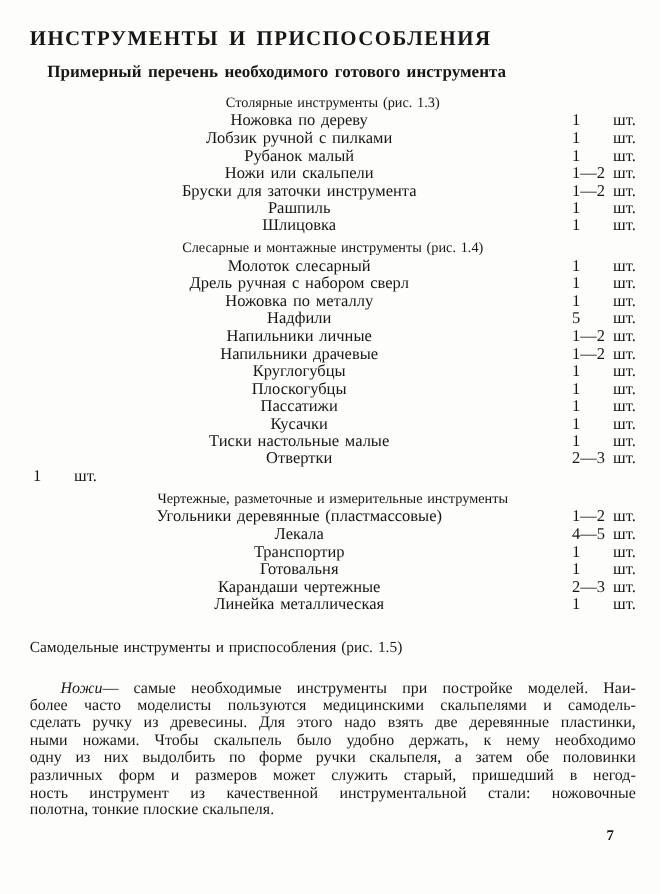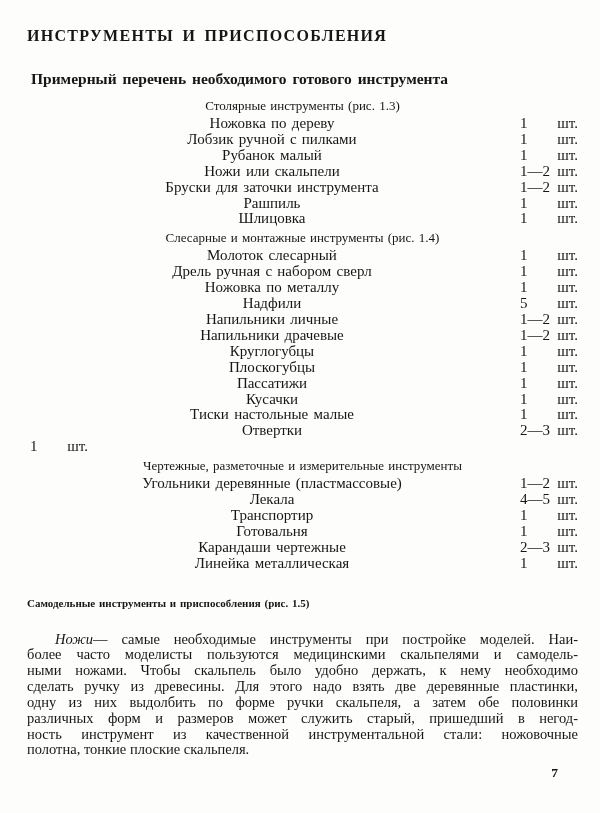--- a/index.html
+++ b/index.html
@@ -9,33 +9,33 @@
     margin: 0;
     background: #fdfdfb;
     box-sizing: border-box;
     padding: 26px 22px 0 27px;
     font-family: "Liberation Serif", serif;
     color: #161616;
     position: relative;
     overflow: hidden;
   }
   .doc-title {
-    font-size: 16px;
+    font-size: 19px;
     font-weight: bold;
     letter-spacing: 1.3px;
     word-spacing: 3px;
     line-height: 19px;
-    margin: 0 0 25px 0;
+    margin: 0 0 12px 0;
   }
   .doc-subtitle {
     font-size: 15.5px;
     font-weight: bold;
     word-spacing: 2px;
     line-height: 18px;
-    margin: 0 0 10px 4px;
+    margin: 0 0 10px 16px;
   }
   .sec-head {
     font-size: 13px;
     font-weight: normal;
     text-align: center;
     line-height: 15px;
     margin: 3px 0 3px 0;
     word-spacing: 1px;
   }
   .rows { margin: 0; }
@@ -57,22 +57,22 @@
     width: 31px;
     padding-left: 3px;
     text-align: left;
   }
   .row .unit {
     flex: 0 0 auto;
     width: 27px;
     text-align: right;
   }
   .homemade-head {
-    font-size: 11px;
-    font-weight: bold;
+    font-size: 14px;
+    font-weight: normal;
     word-spacing: 1px;
     line-height: 18px;
     margin: 22px 0 0 0;
   }
   .para {
     margin: 20px 0 0 0;
     font-size: 14.5px;
   }
   .pline {
     display: block;
@@ -246,22 +246,22 @@
         <span class="unit">шт.</span>
       </div>
     </div>
   </section>
 
   <h2 class="homemade-head">Самодельные инструменты и приспособления (рис. 1.5)</h2>
 
   <p class="para">
     <span class="pline first"><i class="lead">Ножи</i><span>— самые необходимые инструменты при постройке моделей. Наи-</span></span>
     <span class="pline">более часто моделисты пользуются медицинскими скальпелями и самодель-</span>
+    <span class="pline">сделать ручку из древесины. Для этого надо взять две деревянные пластинки,</span>
     <span class="pline">ными ножами. Чтобы скальпель было удобно держать, к нему необходимо</span>
-    <span class="pline">сделать ручку из древесины. Для этого надо взять две деревянные пластинки,</span>
     <span class="pline">одну из них выдолбить по форме ручки скальпеля, а затем обе половинки</span>
     <span class="pline">различных форм и размеров может служить старый, пришедший в негод-</span>
     <span class="pline">ность инструмент из качественной инструментальной стали: ножовочные</span>
     <span class="pline last">полотна, тонкие плоские скальпеля.</span>
   </p>
 
   <div class="page-num">
     <span>7</span>
   </div>
 

